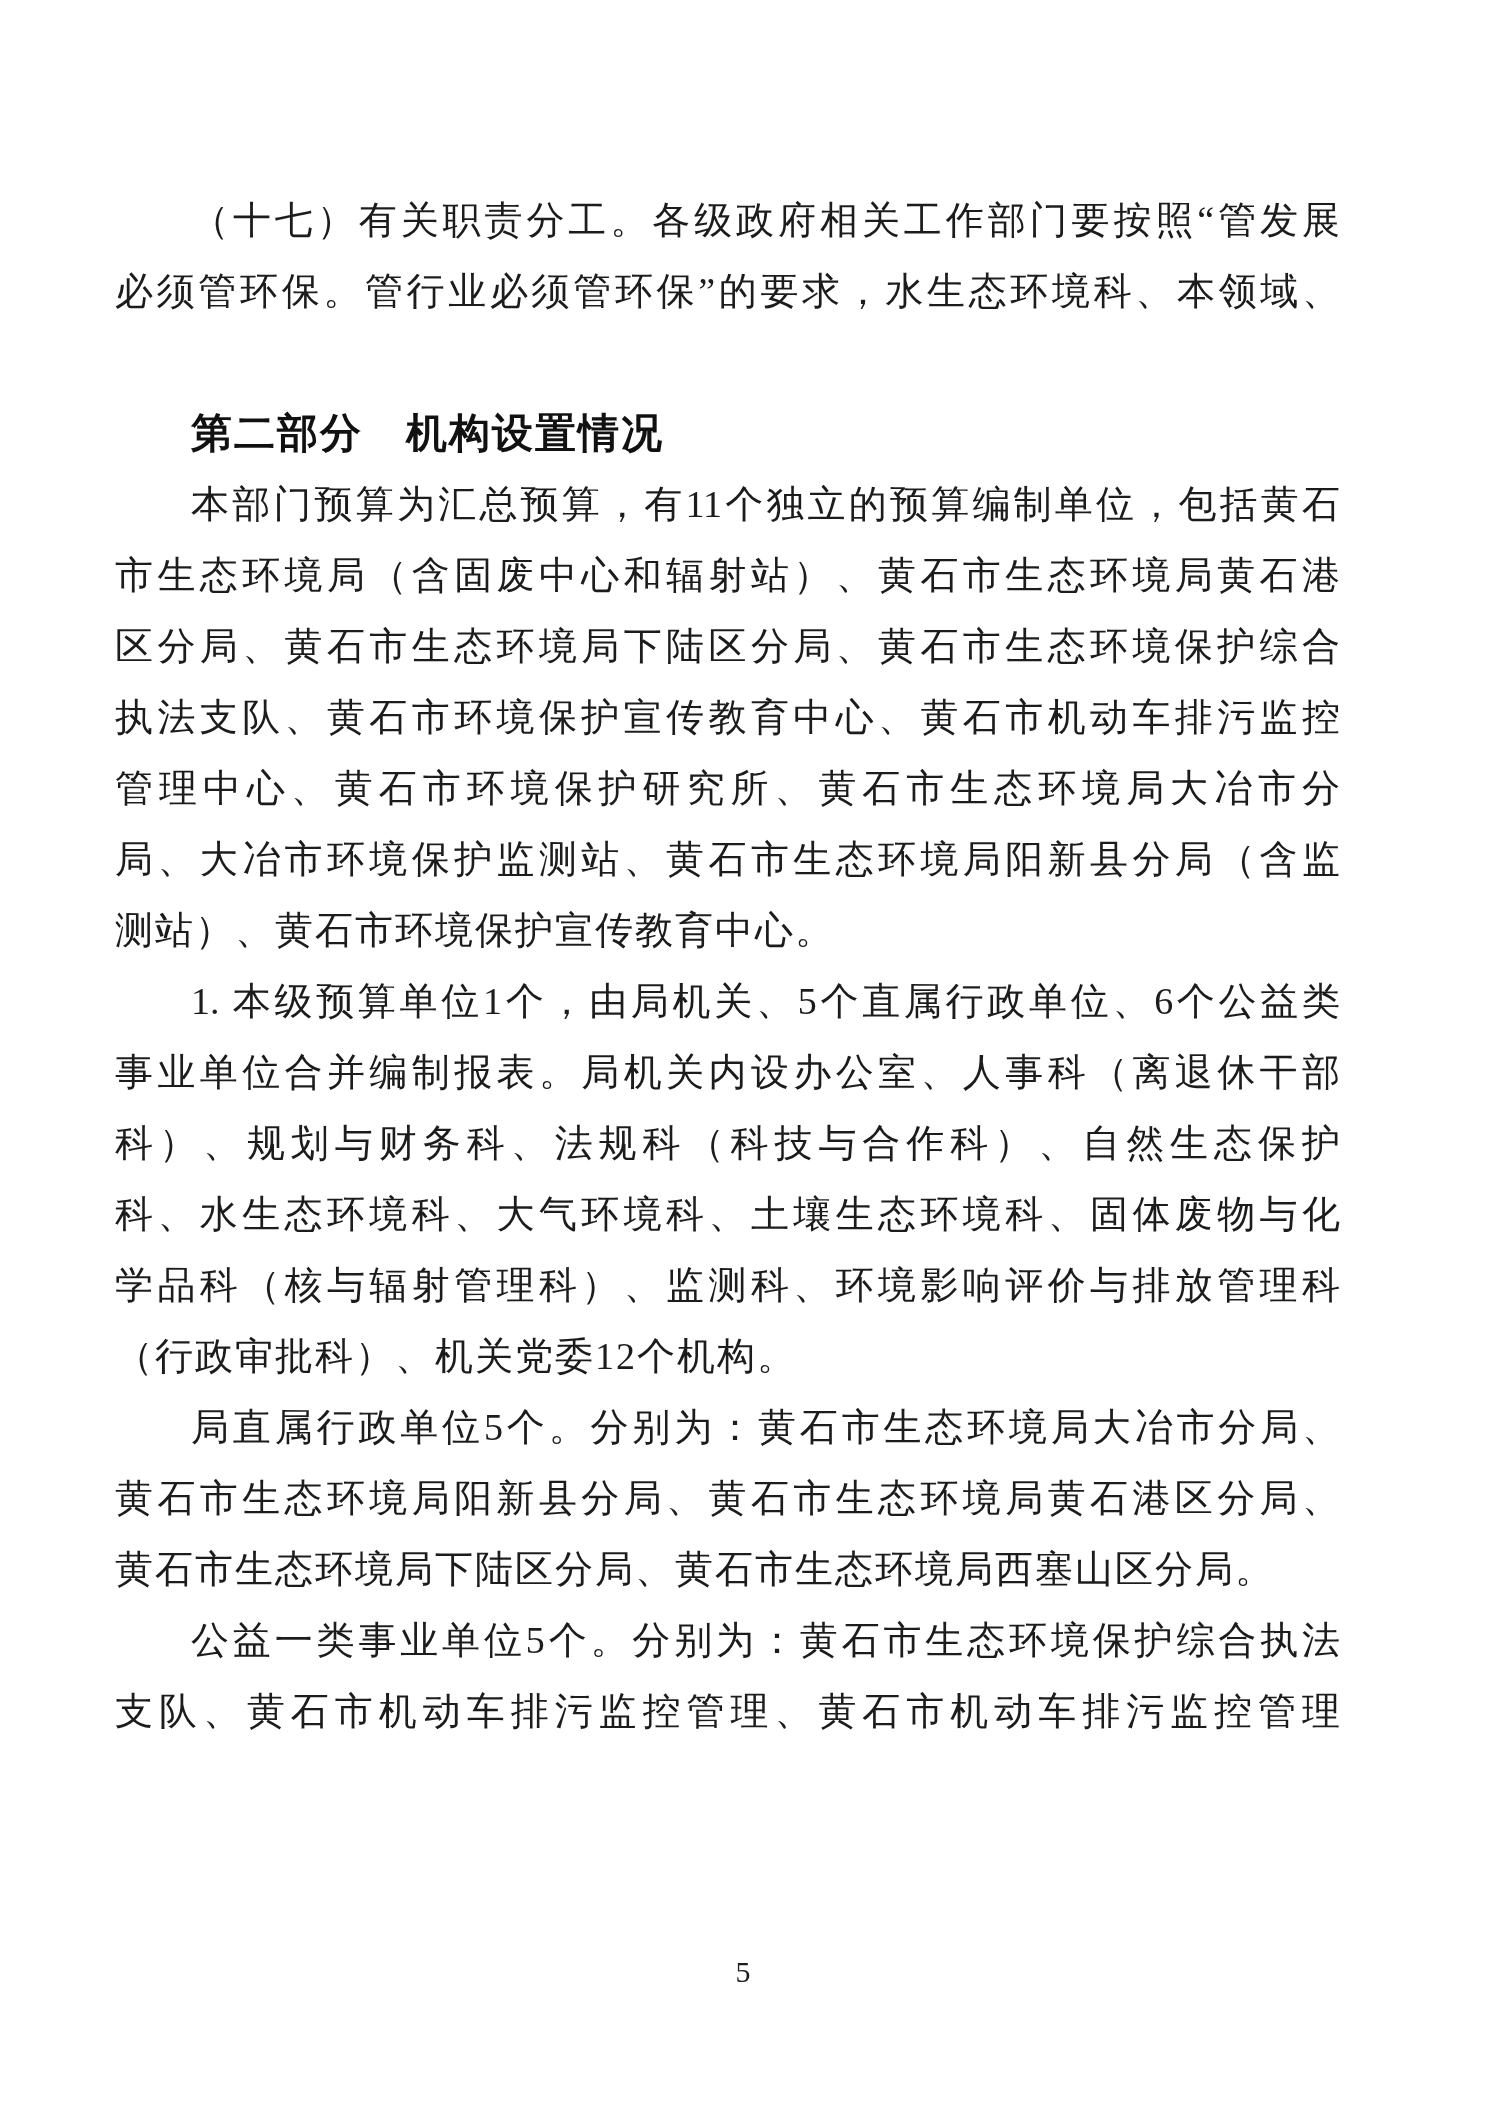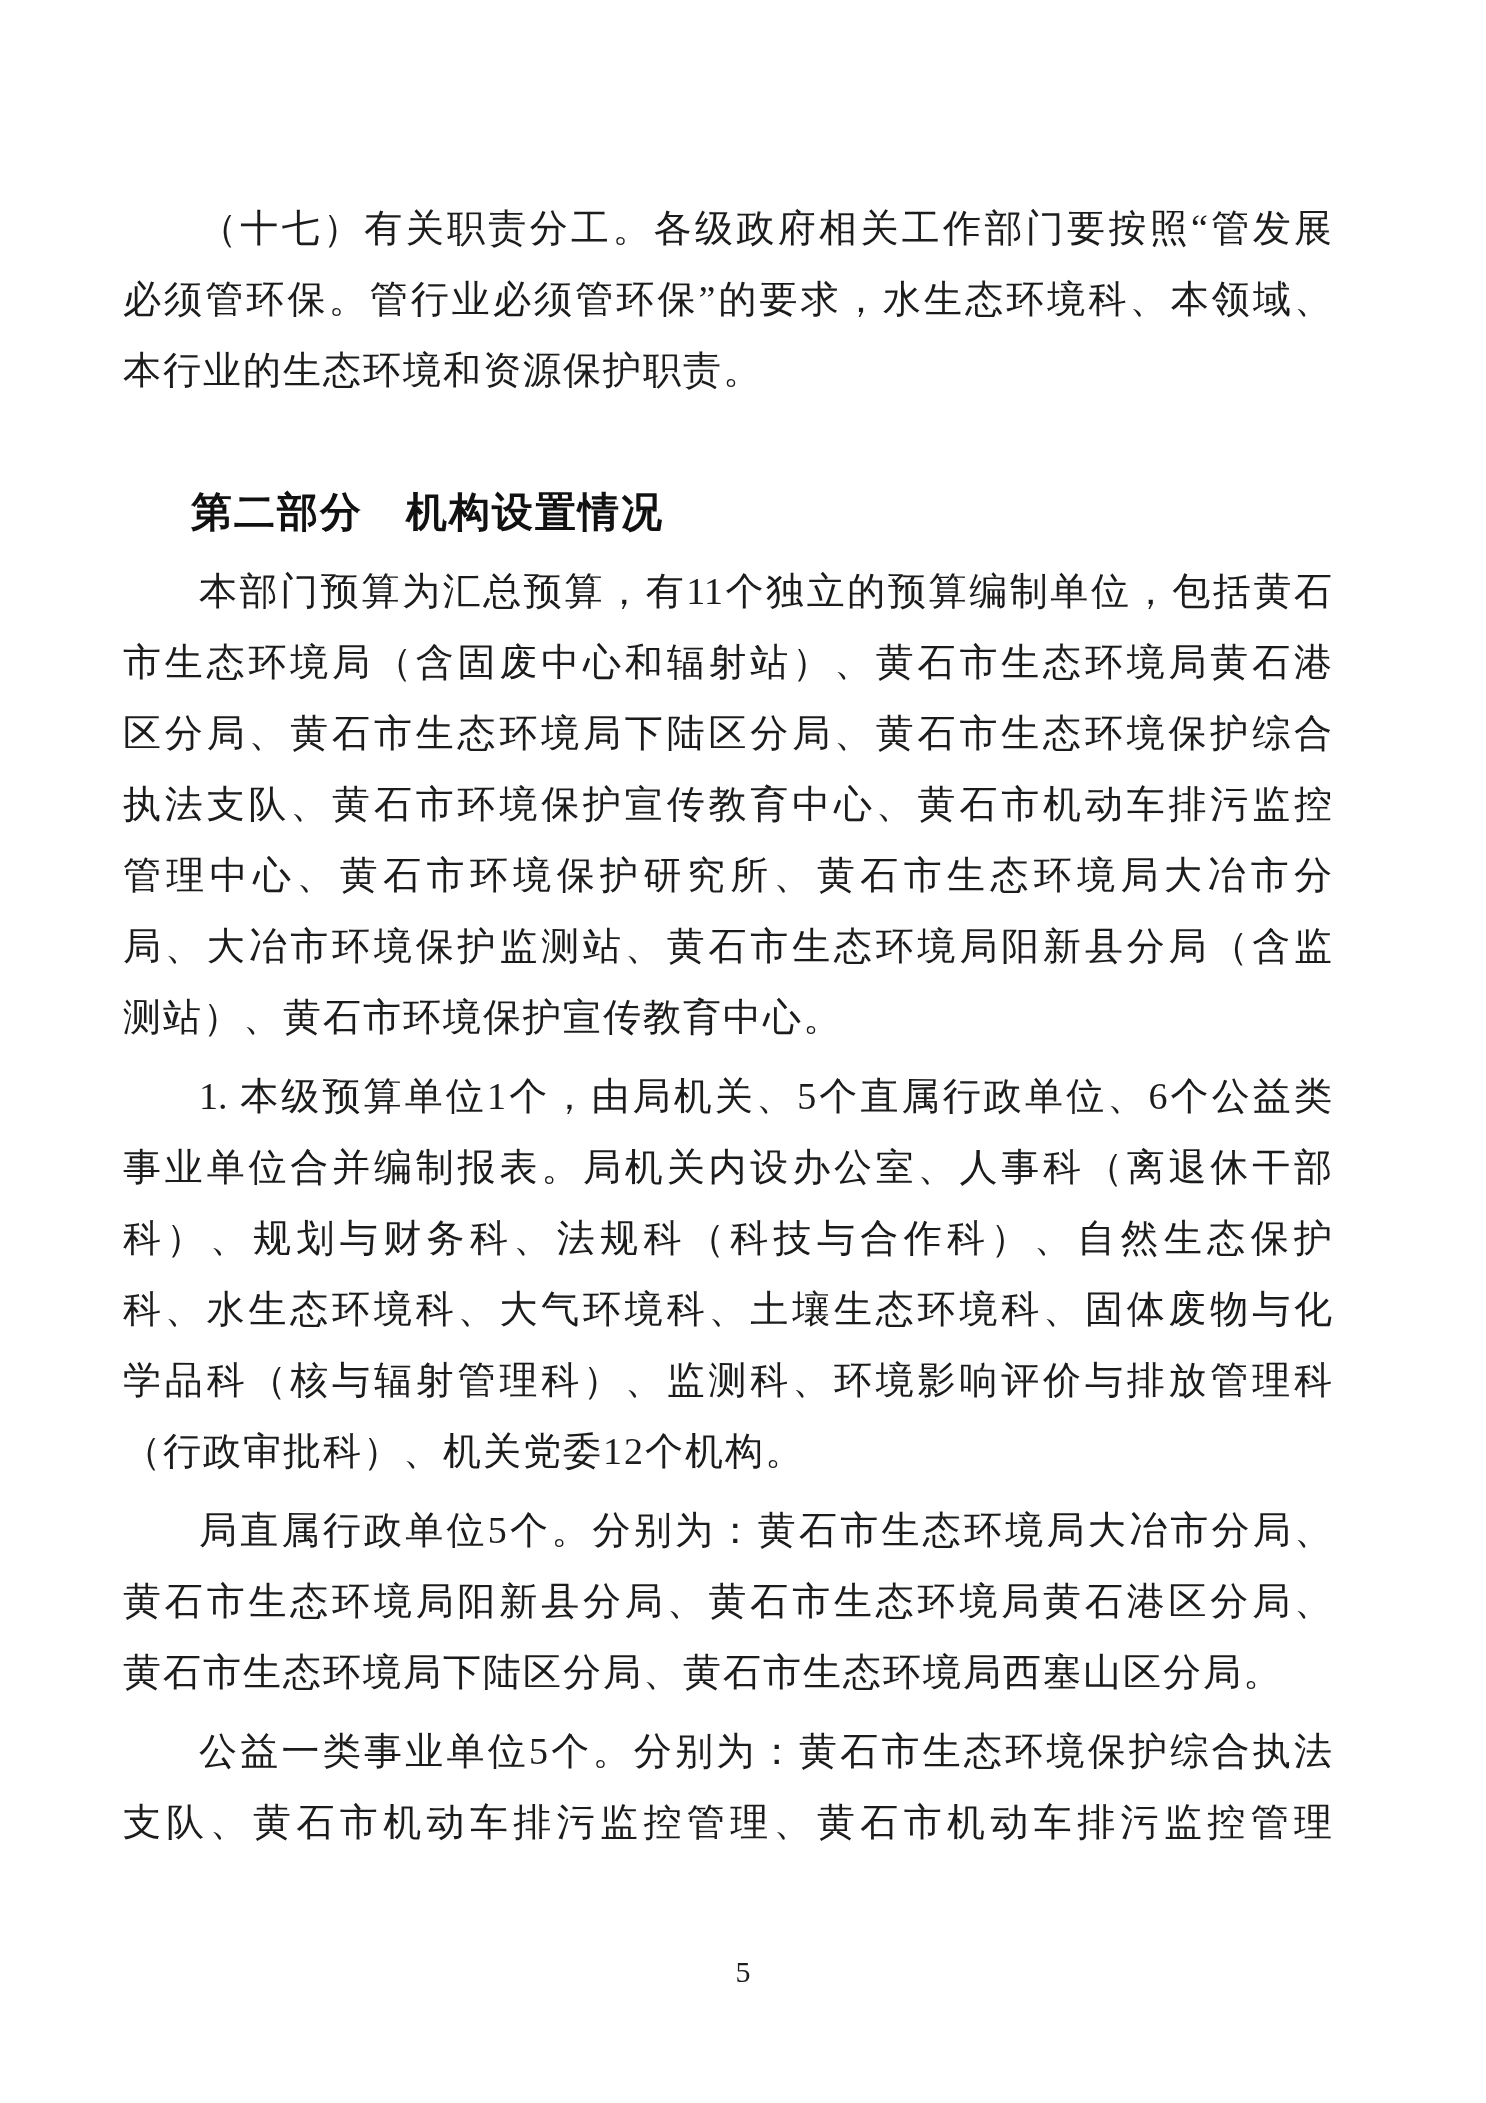--- a/index.html
+++ b/index.html
@@ -11,21 +11,21 @@
     font-family: "Liberation Serif", "DejaVu Serif", serif;
     color: #1c1c1c;
     overflow: hidden;
   }
   .text-block {
     position: absolute;
     left: 115px;
     top: 185px;
     width: 1225px;
   }
-  .para { margin: 8px; padding: 0; }
+  .para { margin: 0; padding: 0; }
   .line {
     height: 71px;
     line-height: 71px;
     font-size: 38px;
     text-align: justify;
     text-align-last: justify;
     text-justify: inter-character;
     white-space: nowrap;
     color: #1c1c1c;
   }
@@ -61,21 +61,20 @@
   }
 </style>
 </head>
 <body>
 
 <div class="text-block">
 
   <div class="para">
     <div class="line indent">（十七）有关职责分工。各级政府相关工作部门要按照“管发展</div>
     <div class="line">必须管环保。管行业必须管环保”的要求，水生态环境科、本领域、</div>
-    <div class="line last">本行业的生态环境和资源保护职责。</div>
   </div>
 
   <div class="heading">第二部分　机构设置情况</div>
 
   <div class="para">
     <div class="line indent">本部门预算为汇总预算，有11个独立的预算编制单位，包括黄石</div>
     <div class="line">市生态环境局（含固废中心和辐射站）、黄石市生态环境局黄石港</div>
     <div class="line">区分局、黄石市生态环境局下陆区分局、黄石市生态环境保护综合</div>
     <div class="line">执法支队、黄石市环境保护宣传教育中心、黄石市机动车排污监控</div>
     <div class="line">管理中心、黄石市环境保护研究所、黄石市生态环境局大冶市分</div>

